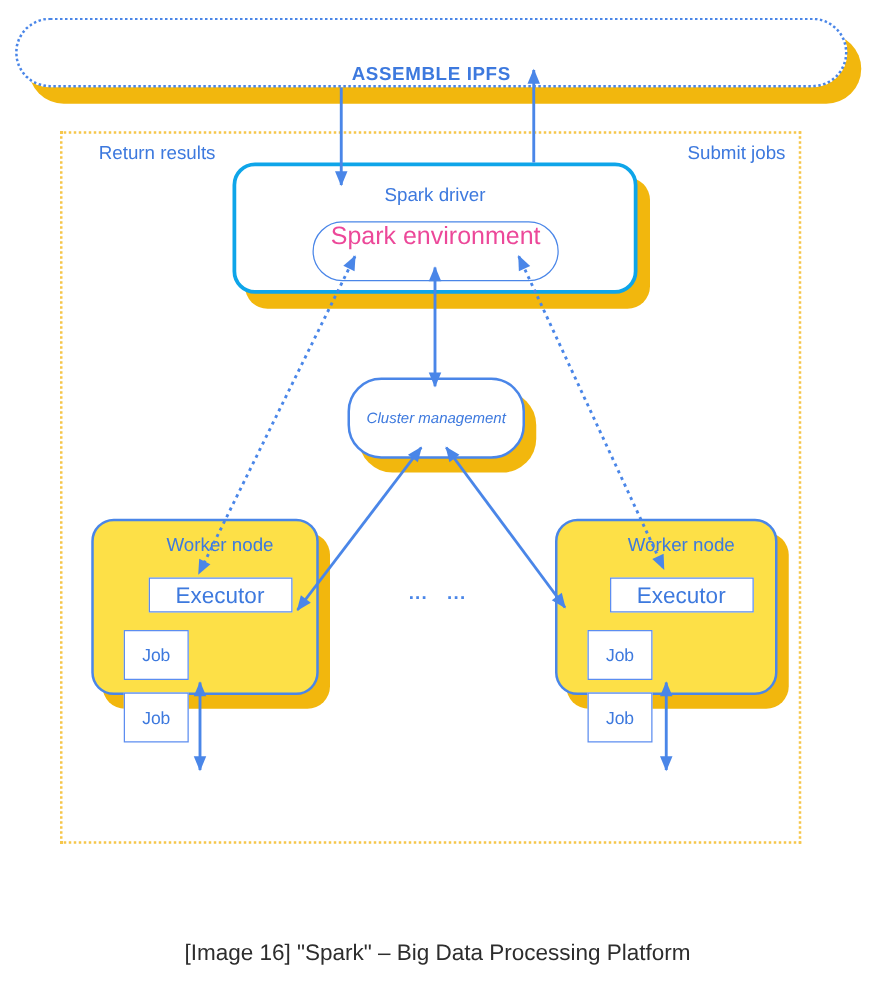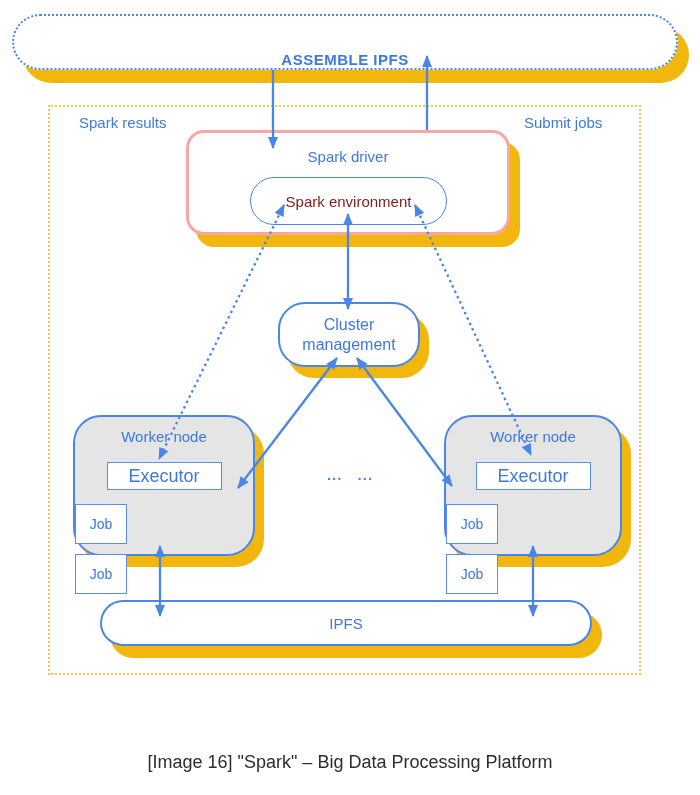--- a/index.html
+++ b/index.html
@@ -36,81 +36,83 @@
     border: 2px dotted #f6c64a;
     z-index: 1;
   }
   .corner-label {
     position: absolute;
     font-size: 15px;
     color: #3d79de;
     z-index: 2;
   }
   .label-return { left: 79px; top: 114px; }
-  .label-submit { left: 524px; top: 114px; }
+  .label-submit { left: 550px; top: 114px; }
 
   
   .spark-driver {
     position: absolute;
     left: 186px; top: 130px;
     width: 324px; height: 105px;
     background: #ffffff;
-    border: 3px solid #fca5a5;
+    border: 3px solid #0ea5e9;
     border-radius: 18px;
     box-shadow: 10px 12px 0 0 #f2b70d;
     z-index: 2;
     text-align: center;
   }
   .spark-driver-title {
     margin-top: 15px;
     font-size: 15px;
     color: #3d79de;
   }
   .spark-env {
     position: absolute;
     left: 61px; top: 44px;
     width: 197px; height: 48px;
     border: 1.5px solid #4a86e8;
     border-radius: 24px;
-    display: flex; align-items: center; justify-content: center;
-    font-size: 15px;
-    color: #7f1d1d;
+    display: flex; justify-content: center;
+    font-size: 20px;
+    color: #ec4899;
     background: #ffffff;
   }
 
   
   .cluster {
     position: absolute;
     left: 278px; top: 302px;
     width: 142px; height: 65px;
     background: #ffffff;
     border: 2.5px solid #4a86e8;
     border-radius: 27px;
     box-shadow: 9px 11px 0 0 #f2b70d;
     display: flex; align-items: center; justify-content: center;
     z-index: 2;
   }
   .cluster-label {
     width: 112px;
     text-align: center;
-    font-size: 16px; line-height: 1.2;
-    color: #3d79de;
+    font-size: 12px; line-height: 1.2;
+    color: #3d79de;
+    font-style: italic;
   }
 
   
   .worker {
     position: absolute;
     top: 415px;
     width: 182px; height: 141px;
-    background: #e5e5e5;
+    background: #fde047;
     border: 2.5px solid #4a86e8;
-    border-radius: 28px;
+    border-radius: 18px;
     box-shadow: 9px 11px 0 0 #f2b70d;
     z-index: 2;
     text-align: center;
+    padding-left: 24px;
   }
   .worker-left  { left: 73px; }
   .worker-right { left: 444px; width: 178px; }
   .worker-title {
     margin-top: 11px;
     font-size: 15px;
     color: #3d79de;
   }
   .executor-box {
     margin: 17px auto 0 auto;
@@ -185,21 +187,21 @@
 <body>
 
 <div class="page">
 
   <div class="assemble-box">
     <span>ASSEMBLE IPFS</span>
   </div>
 
   <div class="container"></div>
 
-  <div class="corner-label label-return">Spark results</div>
+  <div class="corner-label label-return">Return results</div>
   <div class="corner-label label-submit">Submit jobs</div>
 
   <div class="spark-driver">
     <div class="spark-driver-title">Spark driver</div>
     <div class="spark-env">
       <span>Spark environment</span>
     </div>
   </div>
 
   <div class="cluster">
@@ -223,23 +225,20 @@
     <div class="worker-title">Worker node</div>
     <div class="executor-box">
       <span>Executor</span>
     </div>
     <div class="jobs-row">
       <div class="job-box">Job</div>
       <div class="job-box">Job</div>
     </div>
   </div>
 
-  <div class="ipfs-box">
-    <span>IPFS</span>
-  </div>
 
   <div class="caption">[Image 16] "Spark" – Big Data Processing Platform</div>
 
   <svg class="arrows" viewBox="0 0 700 795" xmlns="http://www.w3.org/2000/svg">
     <defs>
       <marker id="ah" markerUnits="userSpaceOnUse" markerWidth="14" markerHeight="12" refX="12" refY="6" orient="auto-start-reverse">
         <path d="M1,1 L13,6 L1,11 Z" fill="#4a86e8"></path>
       </marker>
     </defs>
 

